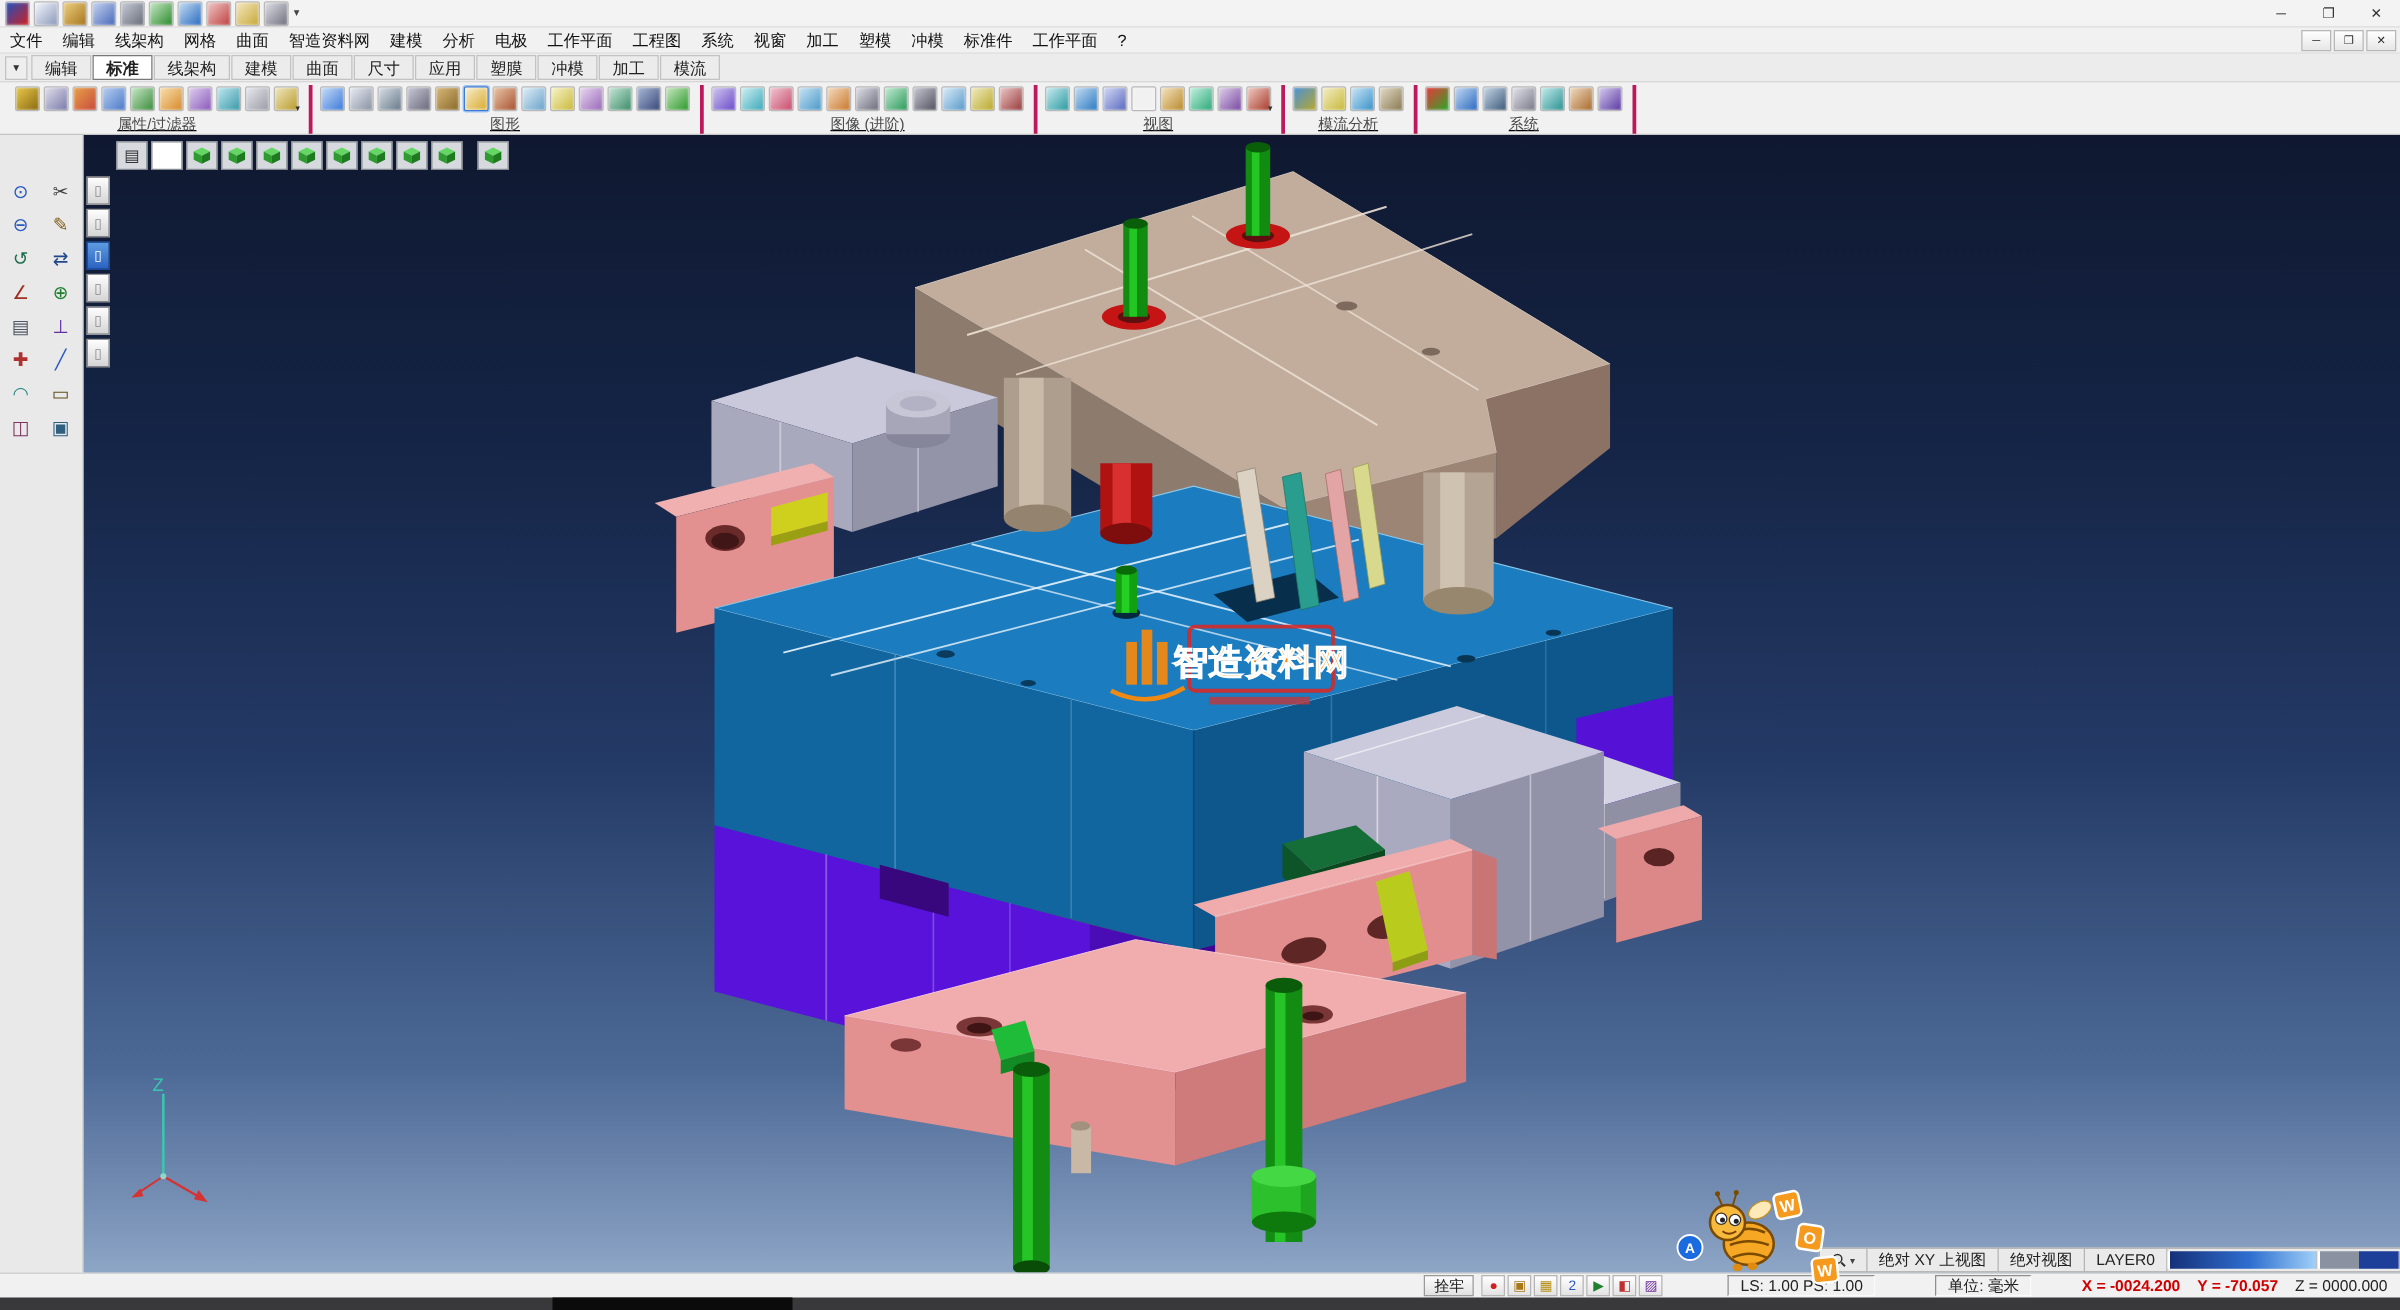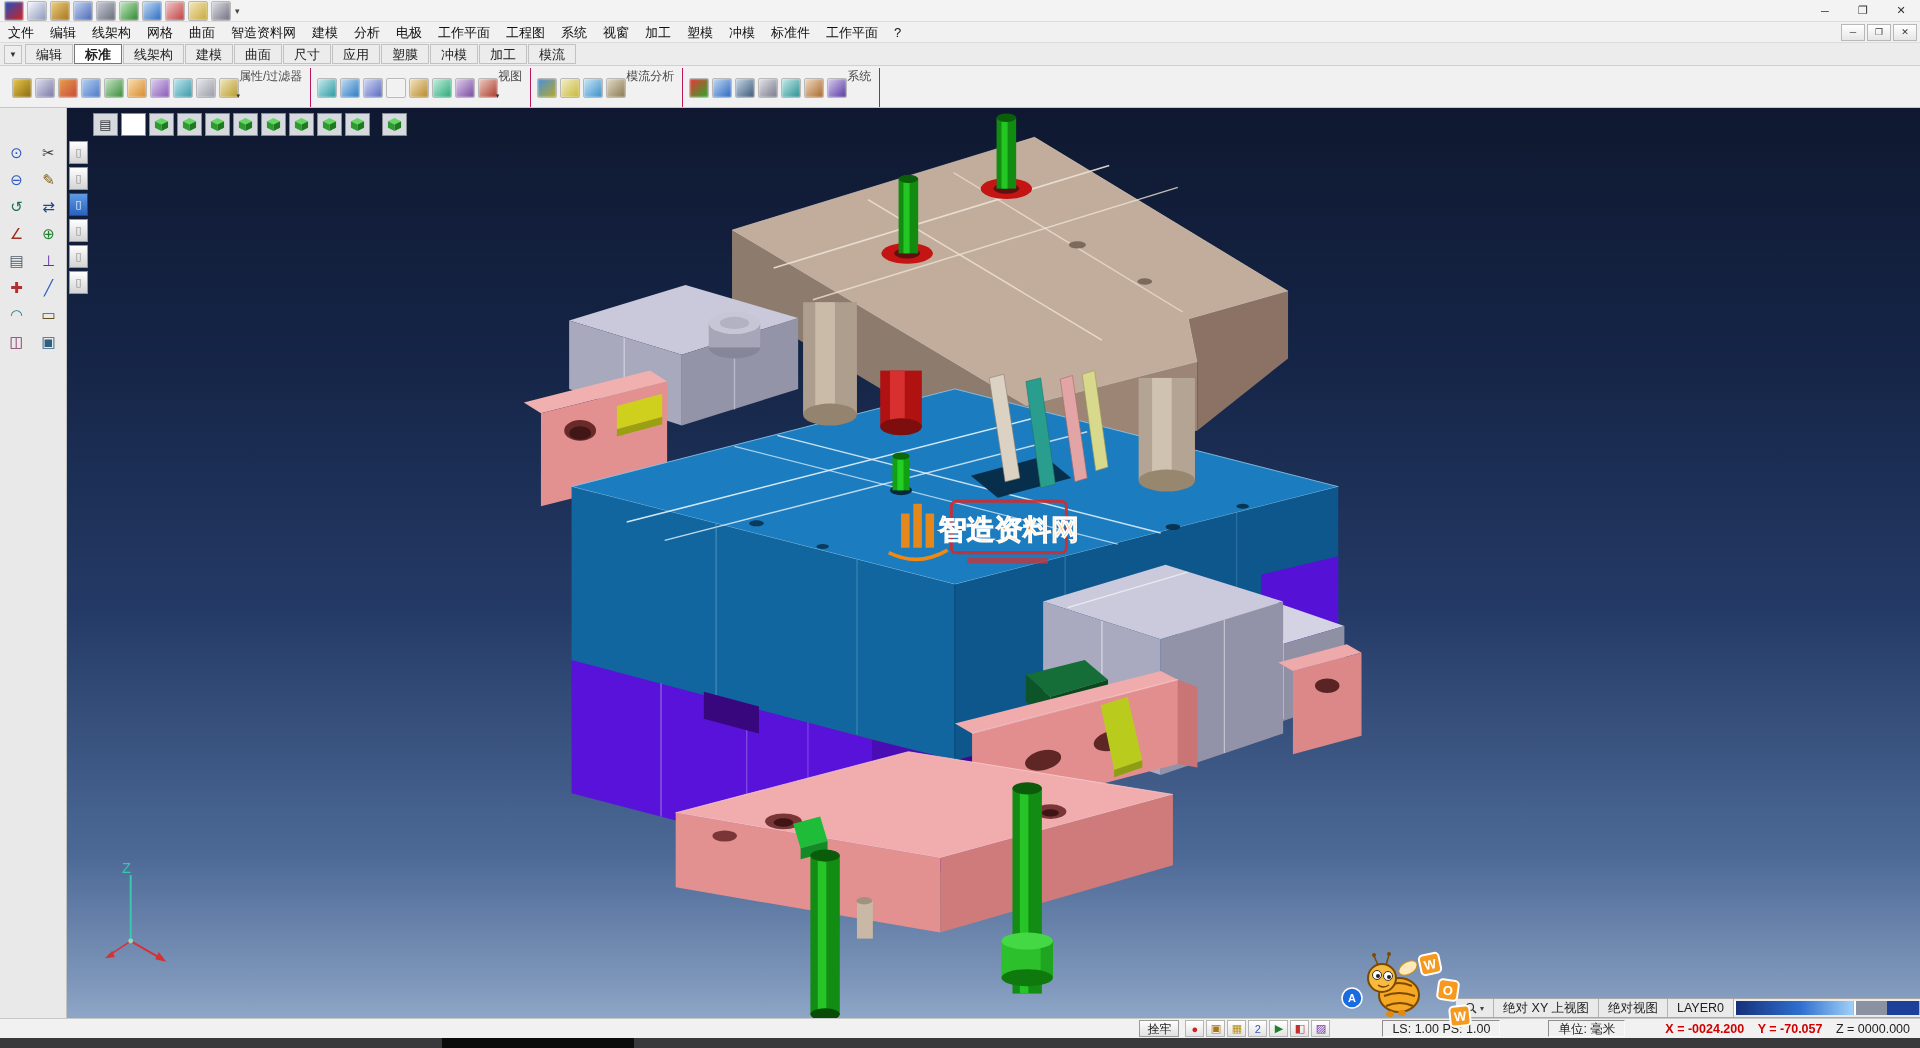--- a/index.html
+++ b/index.html
@@ -24,21 +24,21 @@
 
   
   .tabbar { height:23px; flex:0 0 23px; background:#ececec; border-bottom:1px solid #d0d0d0; display:flex; align-items:flex-end; padding:0 0 0 4px; }
   .tdrop { width:18px; height:19px; border:1px solid #c2c2c2; background:#eee; font-size:8px; color:#333; display:flex; align-items:center; justify-content:center; margin:0 3px 1px 0; }
   .tabs { display:flex; }
   .tab { border:1px solid #c2c2c2; background:#ececec; padding:0 10px; height:20px; line-height:19px; font-size:13px; margin-right:1px; margin-bottom:1px; color:#222; }
   .tab.active { background:#fff; border-color:#787878; font-weight:bold; }
 
   
   .ribbon { height:42px; flex:0 0 42px; background:#f1f1f1; border-bottom:1px solid #c6c6c6; display:flex; padding:2px 4px 0 6px; }
-  .rgroup { display:flex; flex-direction:row; justify-content:space-between; padding:1px 8px 1px 6px; border-right:1px solid #be185d; }
+  .rgroup { display:flex; flex-direction:column; justify-content:space-between; padding:1px 8px 1px 6px; border-right:3px solid #be185d;text-decoration:underline; }
   .ricons { display:flex; gap:3px; align-items:center; }
   .ricon { width:20px; height:20px; border:1px solid #b9b9b9; border-radius:2px; position:relative; box-shadow:inset 0 0 2px rgba(255,255,255,.8); }
   .ricon.active { border:1px solid #3a7ad8; box-shadow:0 0 0 1px #9cc3f0, inset 0 0 3px #fff; }
   .ddz { position:absolute; right:-2px; bottom:-3px; font-size:7px; color:#333; }
   .rlabel { text-align:center; font-size:12px; color:#4a4a4a; line-height:14px; white-space:nowrap; }
 
   
   .main { flex:1; display:flex; min-height:0; }
   .sidebar { width:67px; flex:0 0 67px; background:#e9e9e9; border-right:1px solid #c2c2c2; }
   .sgrid { display:grid; grid-template-columns:repeat(2,29px); gap:3px 3px; padding:33px 0 0 3px; }
@@ -167,20 +167,54 @@
           <div class="ricon" style="background: linear-gradient(135deg, rgb(192, 232, 240), rgb(56, 152, 168));"></div>
           <div class="ricon" style="background: linear-gradient(135deg, rgb(232, 232, 240), rgb(154, 154, 164));"></div>
           <div class="ricon" style="background: linear-gradient(135deg, rgb(240, 232, 192), rgb(184, 154, 42));">
             <span class="ddz">▾</span>
           </div>
         </div>
       <div class="rlabel">属性/过滤器</div>
     </div>
     <div class="rgroup">
       <div class="ricons">
+          <div class="ricon" style="background: linear-gradient(135deg, rgb(200, 221, 248), rgb(58, 120, 216));"></div>
+          <div class="ricon" style="background: linear-gradient(135deg, rgb(232, 236, 244), rgb(136, 144, 160));"></div>
+          <div class="ricon" style="background: linear-gradient(135deg, rgb(216, 224, 232), rgb(104, 120, 136));"></div>
+          <div class="ricon" style="background: linear-gradient(135deg, rgb(200, 200, 216), rgb(104, 104, 122));"></div>
+          <div class="ricon" style="background: linear-gradient(135deg, rgb(216, 184, 120), rgb(138, 106, 42));"></div>
+          <div class="ricon active" style="background: linear-gradient(135deg, rgb(248, 238, 204), rgb(216, 168, 42));"></div>
+          <div class="ricon" style="background: linear-gradient(135deg, rgb(232, 200, 168), rgb(168, 80, 48));"></div>
+          <div class="ricon" style="background: linear-gradient(135deg, rgb(224, 240, 248), rgb(106, 160, 200));"></div>
+          <div class="ricon" style="background: linear-gradient(135deg, rgb(248, 244, 200), rgb(200, 184, 58));"></div>
+          <div class="ricon" style="background: linear-gradient(135deg, rgb(232, 216, 240), rgb(152, 104, 184));"></div>
+          <div class="ricon" style="background: linear-gradient(135deg, rgb(200, 232, 216), rgb(58, 138, 104));"></div>
+          <div class="ricon" style="background: linear-gradient(135deg, rgb(168, 184, 216), rgb(56, 72, 120));"></div>
+          <div class="ricon" style="background: linear-gradient(135deg, rgb(200, 232, 192), rgb(42, 152, 42));"></div>
+        </div>
+      <div class="rlabel">图形</div>
+    </div>
+    <div class="rgroup">
+      <div class="ricons">
+          <div class="ricon" style="background: linear-gradient(135deg, rgb(208, 200, 240), rgb(106, 74, 200));"></div>
+          <div class="ricon" style="background: linear-gradient(135deg, rgb(208, 240, 244), rgb(58, 168, 184));"></div>
+          <div class="ricon" style="background: linear-gradient(135deg, rgb(240, 200, 212), rgb(200, 74, 106));"></div>
+          <div class="ricon" style="background: linear-gradient(135deg, rgb(200, 228, 244), rgb(74, 152, 200));"></div>
+          <div class="ricon" style="background: linear-gradient(135deg, rgb(244, 220, 192), rgb(200, 120, 42));"></div>
+          <div class="ricon" style="background: linear-gradient(135deg, rgb(224, 224, 232), rgb(106, 106, 122));"></div>
+          <div class="ricon" style="background: linear-gradient(135deg, rgb(196, 236, 212), rgb(42, 152, 88));"></div>
+          <div class="ricon" style="background: linear-gradient(135deg, rgb(200, 200, 212), rgb(80, 80, 94));"></div>
+          <div class="ricon" style="background: linear-gradient(135deg, rgb(220, 238, 250), rgb(88, 152, 200));"></div>
+          <div class="ricon" style="background: linear-gradient(135deg, rgb(240, 236, 192), rgb(184, 168, 42));"></div>
+          <div class="ricon" style="background: linear-gradient(135deg, rgb(236, 200, 200), rgb(152, 58, 58));"></div>
+        </div>
+      <div class="rlabel">图像 (进阶)</div>
+    </div>
+    <div class="rgroup">
+      <div class="ricons">
           <div class="ricon" style="background: linear-gradient(135deg, rgb(200, 236, 240), rgb(42, 152, 160));"></div>
           <div class="ricon" style="background: linear-gradient(135deg, rgb(196, 222, 244), rgb(42, 120, 192));"></div>
           <div class="ricon" style="background: linear-gradient(135deg, rgb(212, 218, 244), rgb(88, 104, 192));"></div>
           <div class="ricon"></div>
           <div class="ricon" style="background: linear-gradient(135deg, rgb(244, 228, 192), rgb(184, 136, 42));"></div>
           <div class="ricon" style="background: linear-gradient(135deg, rgb(196, 240, 224), rgb(42, 168, 120));"></div>
           <div class="ricon" style="background: linear-gradient(135deg, rgb(224, 208, 236), rgb(120, 72, 160));"></div>
           <div class="ricon" style="background: linear-gradient(135deg, rgb(240, 204, 196), rgb(168, 58, 42));">
             <span class="ddz">▾</span>
           </div>

